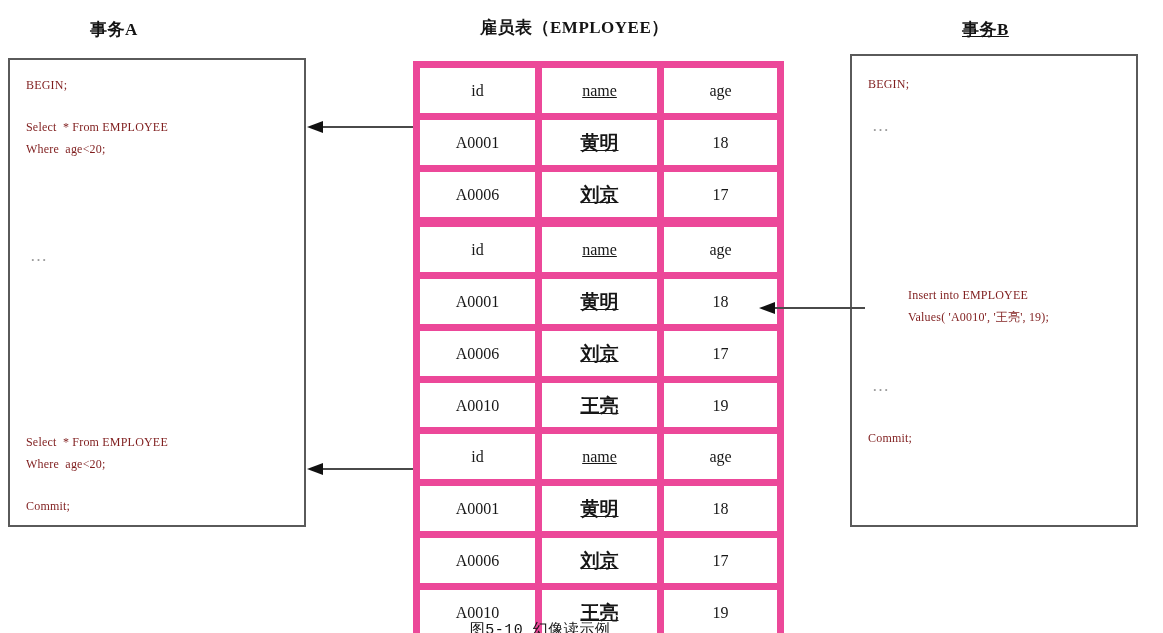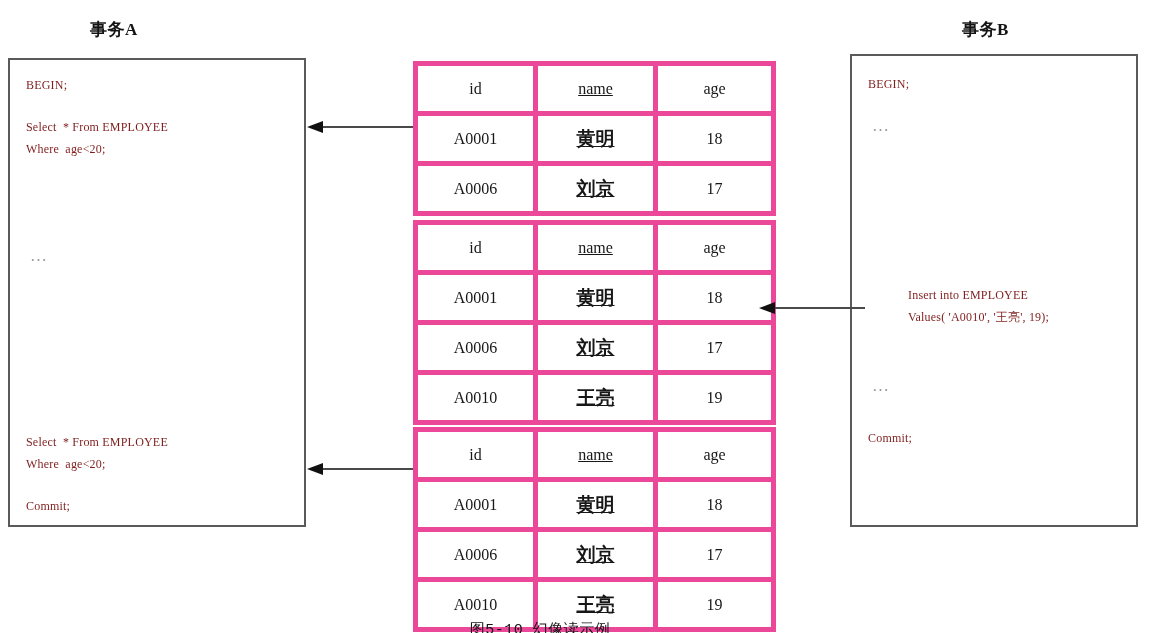--- a/index.html
+++ b/index.html
@@ -27,21 +27,21 @@
   .col-title {
     position: absolute;
     font-size: 17px;
     font-weight: 600;
     letter-spacing: 0.5px;
     white-space: nowrap;
     color: #141414;
   }
   #title-a { left: 90px;  top: 2px; }
   #title-t { left: 480px; top: 0px; }
-  #title-b { left: 962px; top: 2px; }
+  #title-b { left: 962px; top: 2px; text-decoration: underline; }
 
   
   .txn-box {
     position: absolute;
     border: 2px solid #5a5a5a;
     background: #ffffff;
     box-sizing: border-box;
   }
   #txn-a-box { left: 8px;   top: 42px; width: 298px; height: 469px; }
   #txn-b-box { left: 850px; top: 38px; width: 288px; height: 473px; }
@@ -76,21 +76,21 @@
   #b-commit  { left: 868px; top: 411px; }
 
   
   .emp-table {
     position: absolute;
     border-collapse: collapse;
     background: #ffffff;
     table-layout: fixed;
   }
   .emp-table td {
-    border: 5px solid #ec4899;
+    border: 7px solid #ec4899;
     text-align: center;
     font-size: 16px;
     height: 45px;
     padding: 0;
     color: #171717;
   }
   .emp-table td.col-id   { width: 115px; }
   .emp-table td.col-name { width: 115px; text-decoration: underline; }
   .emp-table td.col-age  { width: 113px; }
   .emp-table td.hdr { font-size: 16px; }
@@ -125,20 +125,21 @@
     font-family: Liberation Mono, monospace;
   }
 </style>
 </head>
 <body>
 
 <div class="canvas">
 
   <div class="col-title" id="title-a">事务A</div>
 
+  <div class="col-title" id="title-t">雇员表（EMPLOYEE）</div>
 
   <div class="col-title" id="title-b">事务B</div>
 
   <div class="txn-box" id="txn-a-box"></div>
 
   <div class="stmt" id="a-begin">BEGIN;</div>
 
   <div class="stmt" id="a-sel1">Select  * From EMPLOYEE
 Where  age&lt;20;</div>
 

